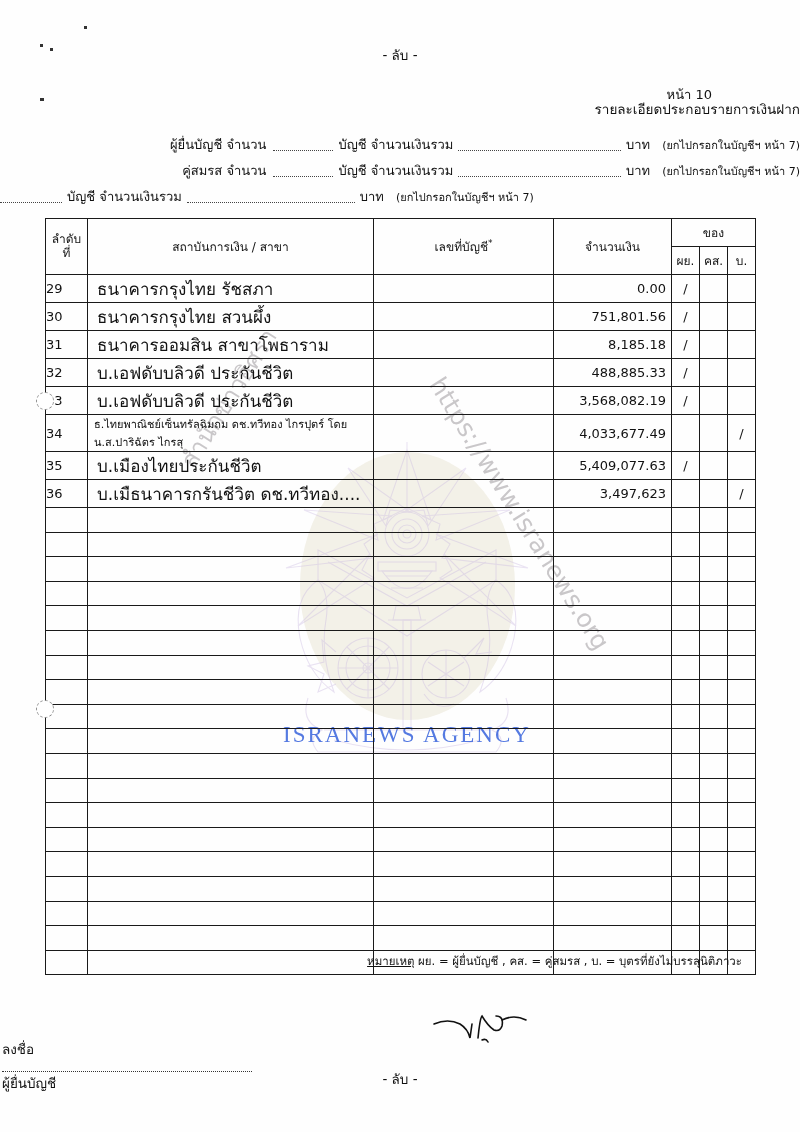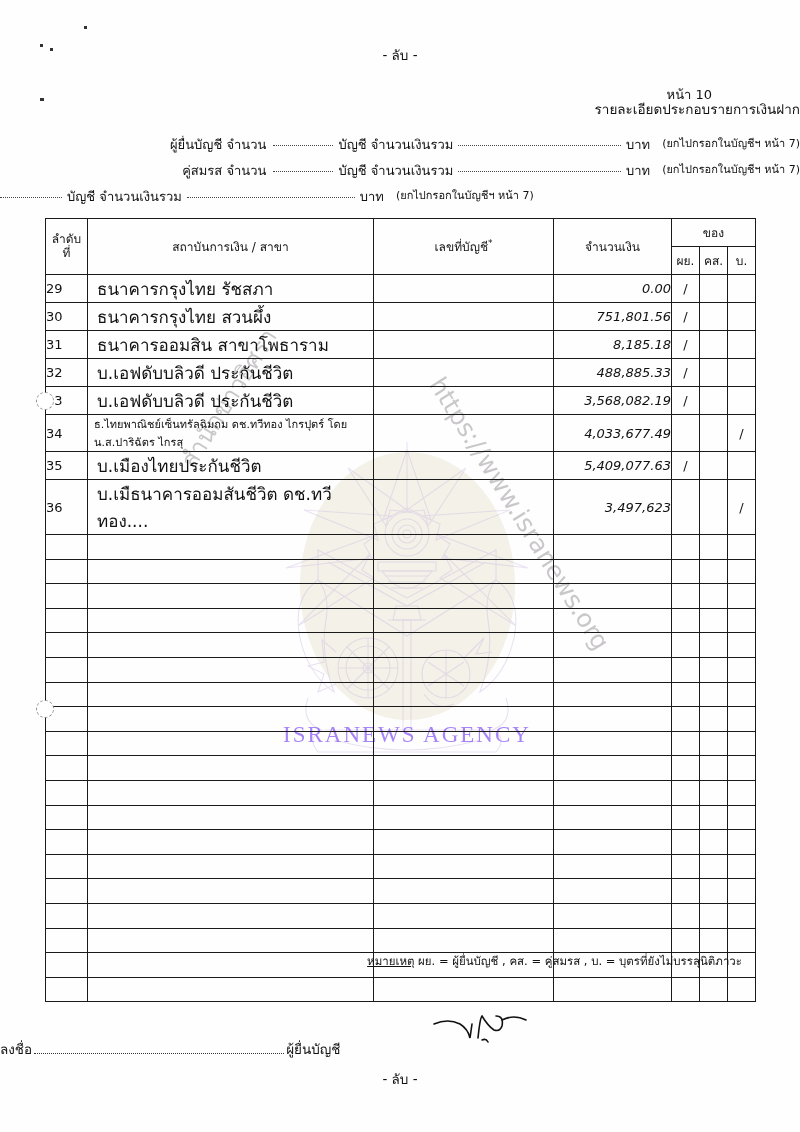--- a/index.html
+++ b/index.html
@@ -32,21 +32,21 @@
     position:absolute; left:300px; top:452px;
     width:215px; height:268px;
     background:#e9e6d6; border-radius:50%;
     opacity:.55;
   }
   .isranews-text{
     position:absolute; left:278px; top:722px; width:258px;
     text-align:center;
     font-family:"Liberation Serif","DejaVu Serif",serif;
     font-size:23px; letter-spacing:2px;
-    color:#8b5cf6; opacity:.75;
+    color:#1d4ed8; opacity:.75;
     white-space:nowrap;
   }
   .wm-diag{
     position:absolute;
     font-family:"DejaVu Sans","Liberation Sans",sans-serif;
     color:#bdbabd; opacity:.80;
     white-space:nowrap;
     font-size:26px;
   }
   .wm-left{
@@ -78,21 +78,21 @@
     position:absolute; left:0; top:98px; width:800px;
     text-align:right; font-size:13.5px;
   }
 
   
   .decl{
     position:absolute; left:0; width:800px;
     font-size:13px; white-space:nowrap;
   }
   .decl .row{
-    display:flex; align-items:flex-start;
+    display:flex; align-items:center;
   }
   .decl .lbl{
     width:282px; text-align:right; padding-right:7px;
   }
   .dotfill{
     border-bottom:1.4px dotted #444;
     display:inline-block;
     height:12px;
   }
   .d1{ width:62px; }
@@ -131,38 +131,38 @@
 
   .tbl td.c-no{
     text-align:left; font-size:13px; height:24.6px;
   }
   .tbl td.c-bank{
     text-align:left; padding-left:9px; font-size:17px;
   }
   .tbl td.c-bank.small{ font-size:11px; padding-left:6px; }
   .tbl td.c-acct{ }
   .tbl td.c-amt{
-    text-align:right; font-size:13px;font-style:italic;
+    text-align:right; padding-right:5px; font-size:13px;
   }
   .tbl td.c-own{
     text-align:center; font-size:13px;
   }
   .tbl tr.empty td{ height:24.6px; }
 
   .foot-note{
     position:absolute; right:58px; top:952px;
     font-size:11.5px;
   }
   .foot-note .u{ text-decoration:underline; }
 
   .sign-row{
     position:absolute; left:0; top:1038px; width:800px;
     font-size:13.5px;
   }
-  .sign-inner{ display:flex; justify-content:flex-start; align-items:baseline; }
+  .sign-inner{ display:flex; justify-content:space-between; align-items:baseline;flex-direction:column; }
   .sign-line{
     width:250px; border-bottom:1.4px dotted #333; height:12px; margin:0 2px;
   }
   .signature{
     position:absolute; left:430px; top:1008px;
     width:120px; height:40px;
   }
   .signature svg{ width:100%; height:100%; display:block; }
 
   .secret-bot{
@@ -379,21 +379,21 @@
             <td class="c-no">35</td>
             <td class="c-bank">บ.เมืองไทยประกันชีวิต</td>
             <td class="c-acct"></td>
             <td class="c-amt">5,409,077.63</td>
             <td class="c-own">/</td>
             <td class="c-own"></td>
             <td class="c-own"></td>
           </tr>
           <tr>
             <td class="c-no">36</td>
-            <td class="c-bank">บ.เมืธนาคารออมสันชีวิต ดช.ทวีทอง....</td>
+            <td class="c-bank">บ.เมืธนาคารกรันชีวิต ดช.ทวีทอง....</td>
             <td class="c-acct"></td>
             <td class="c-amt">3,497,623</td>
             <td class="c-own"></td>
             <td class="c-own"></td>
             <td class="c-own">/</td>
           </tr>
           <tr class="empty">
             <td class="c-no"></td>
             <td class="c-bank"></td>
             <td class="c-acct"></td>

